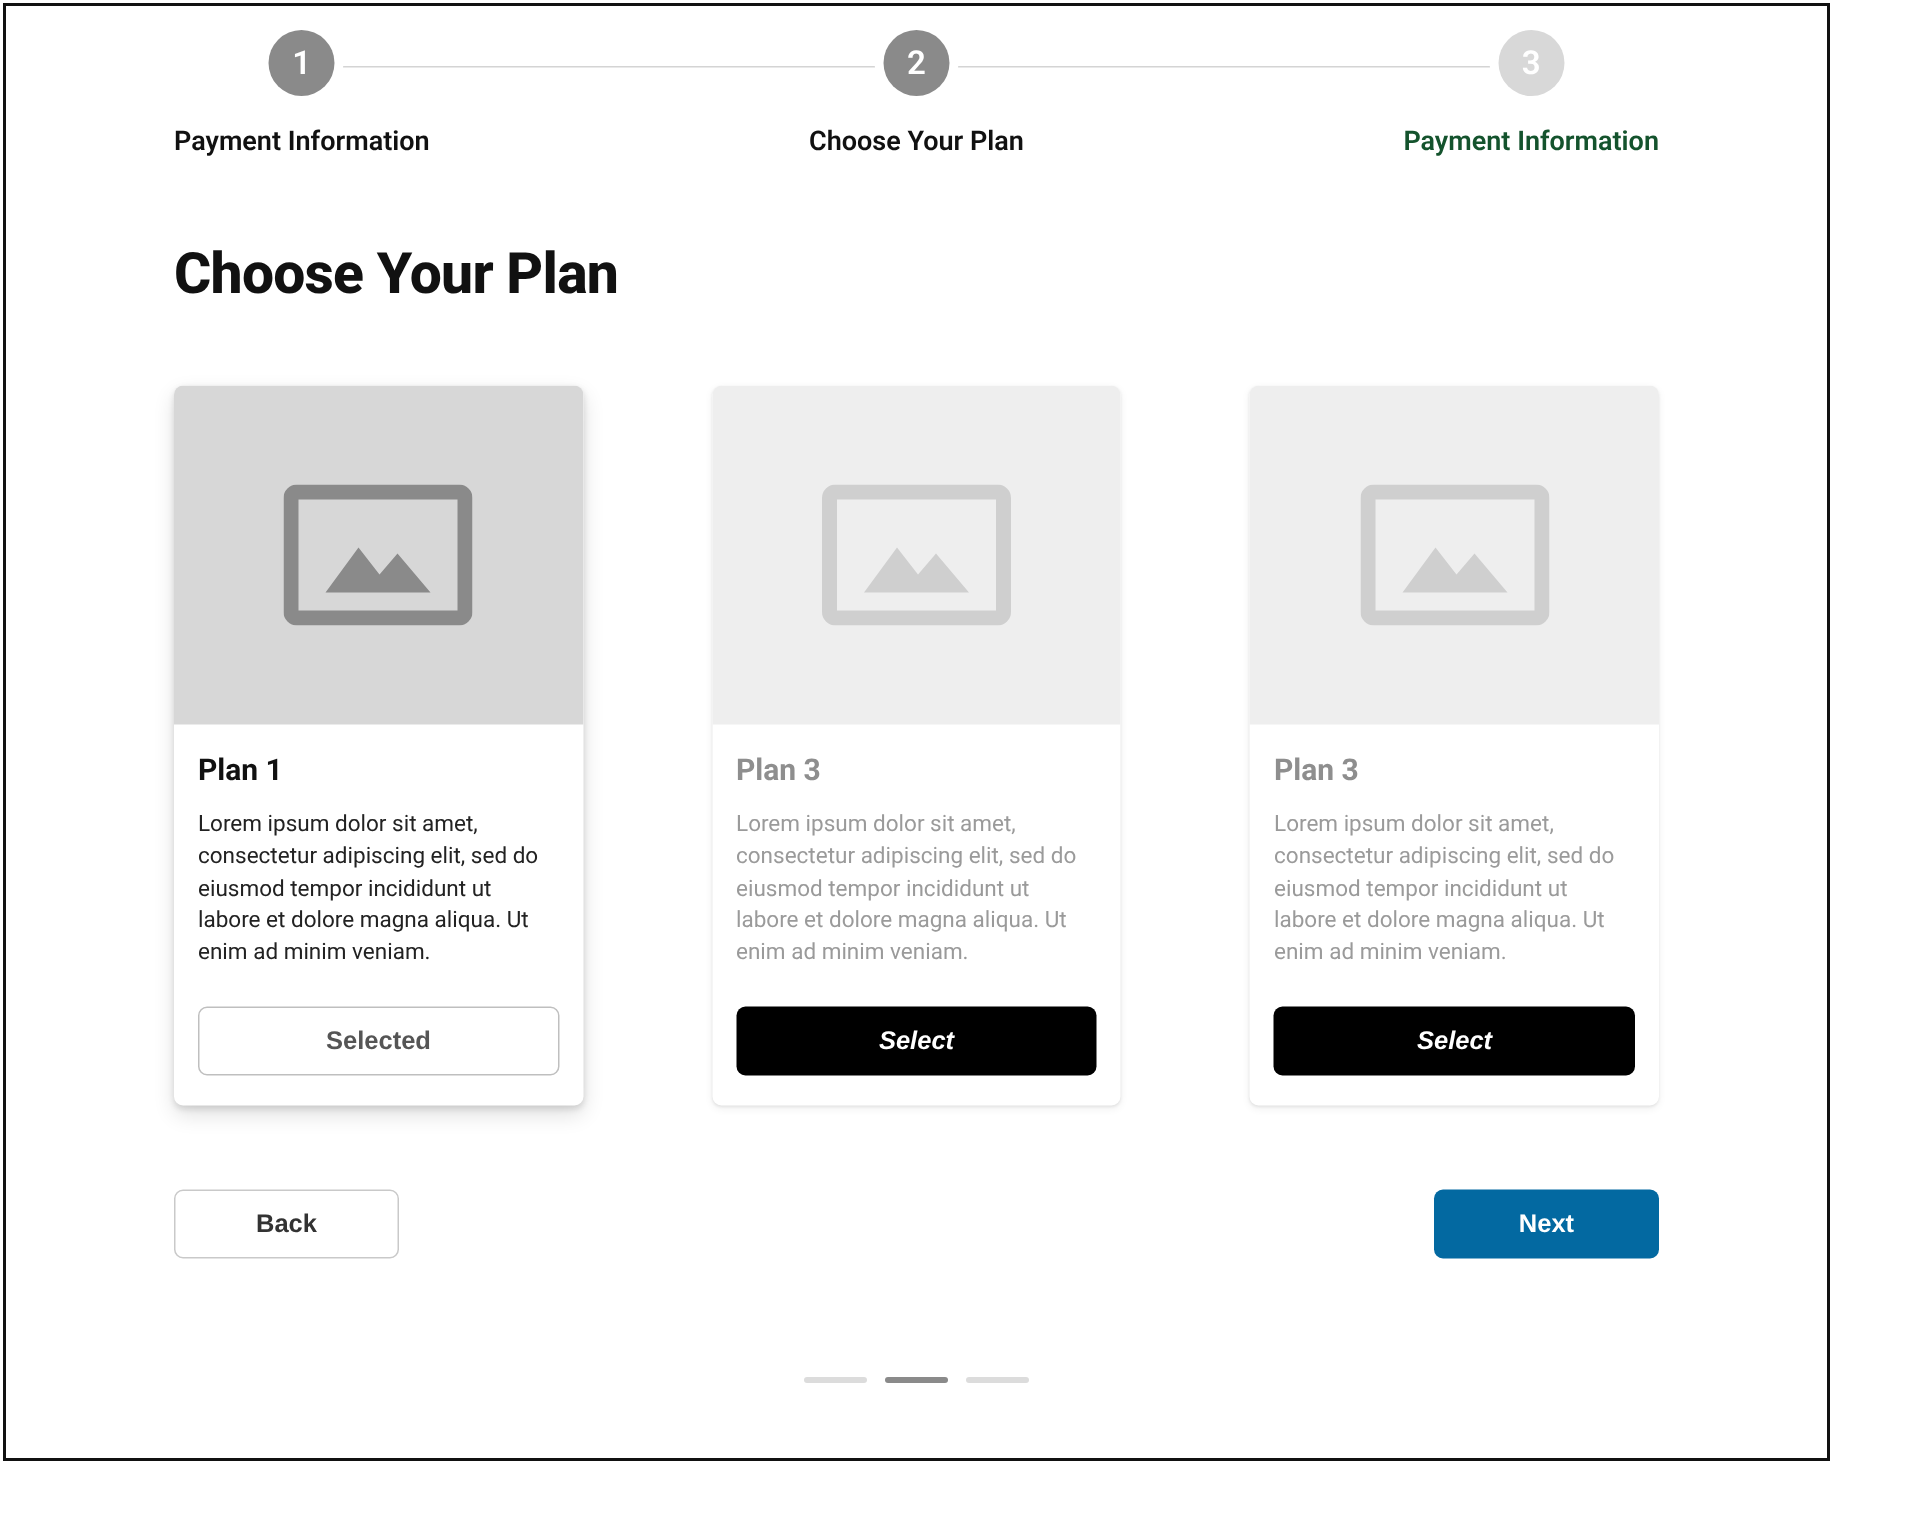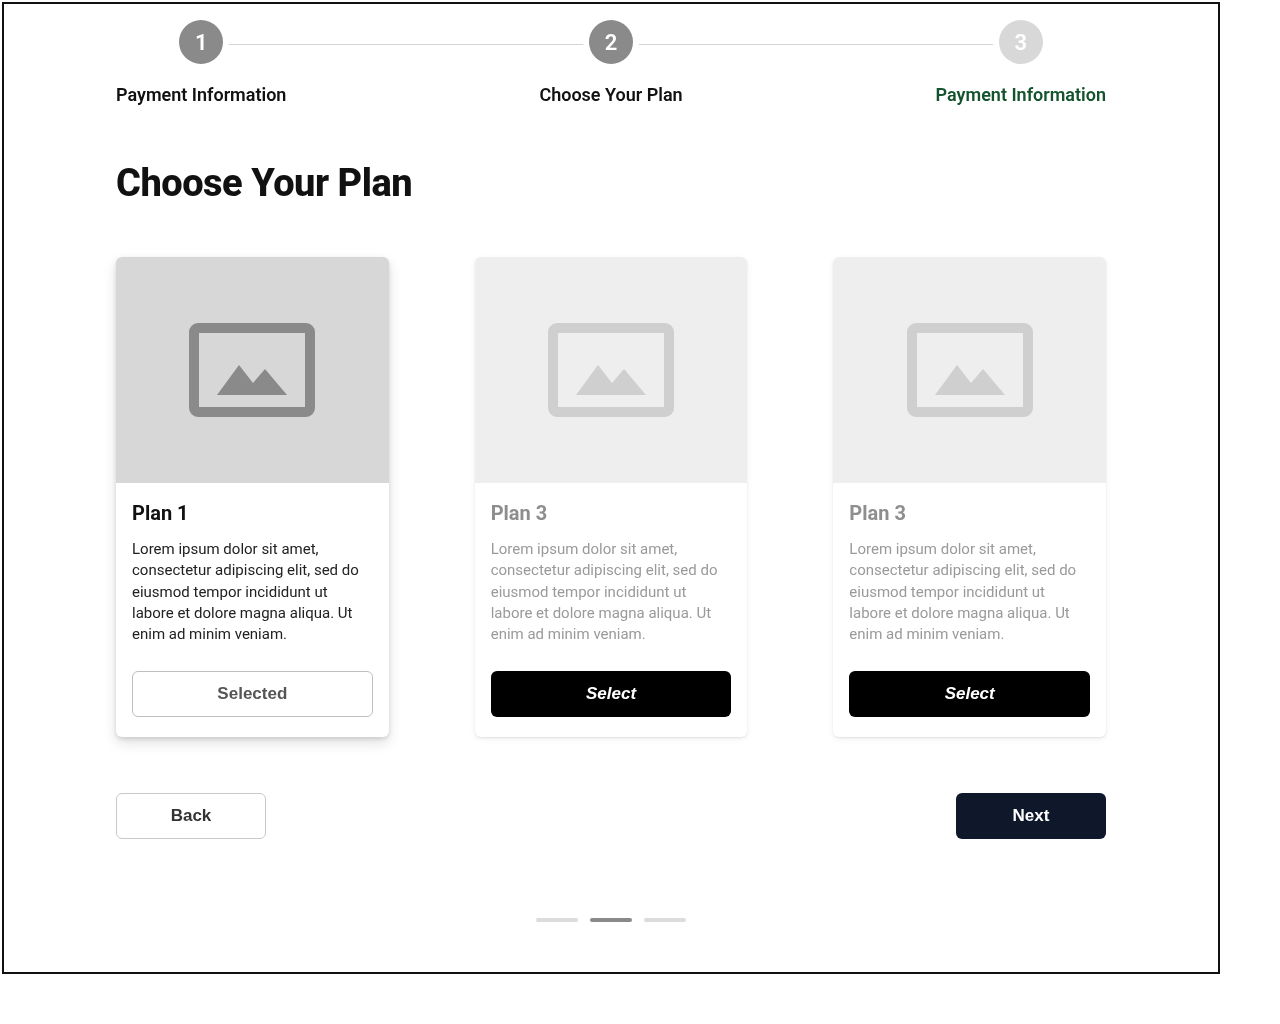--- a/index.html
+++ b/index.html
@@ -169,21 +169,21 @@
     font-size: 17px;
     font-weight: 600;
     cursor: pointer;
   }
   .nav-btn.outline {
     background: #fff;
     border: 1.5px solid #c9c9c9;
     color: #333;
   }
   .nav-btn.solid {
-    background: #0f172a;
+    background: #0369a1;
     color: #fff;
     border: none;
   }
   
   .dots {
     position: absolute;
     left: 50%;
     transform: translateX(-50%);
     bottom: 50px;
     display: flex;

